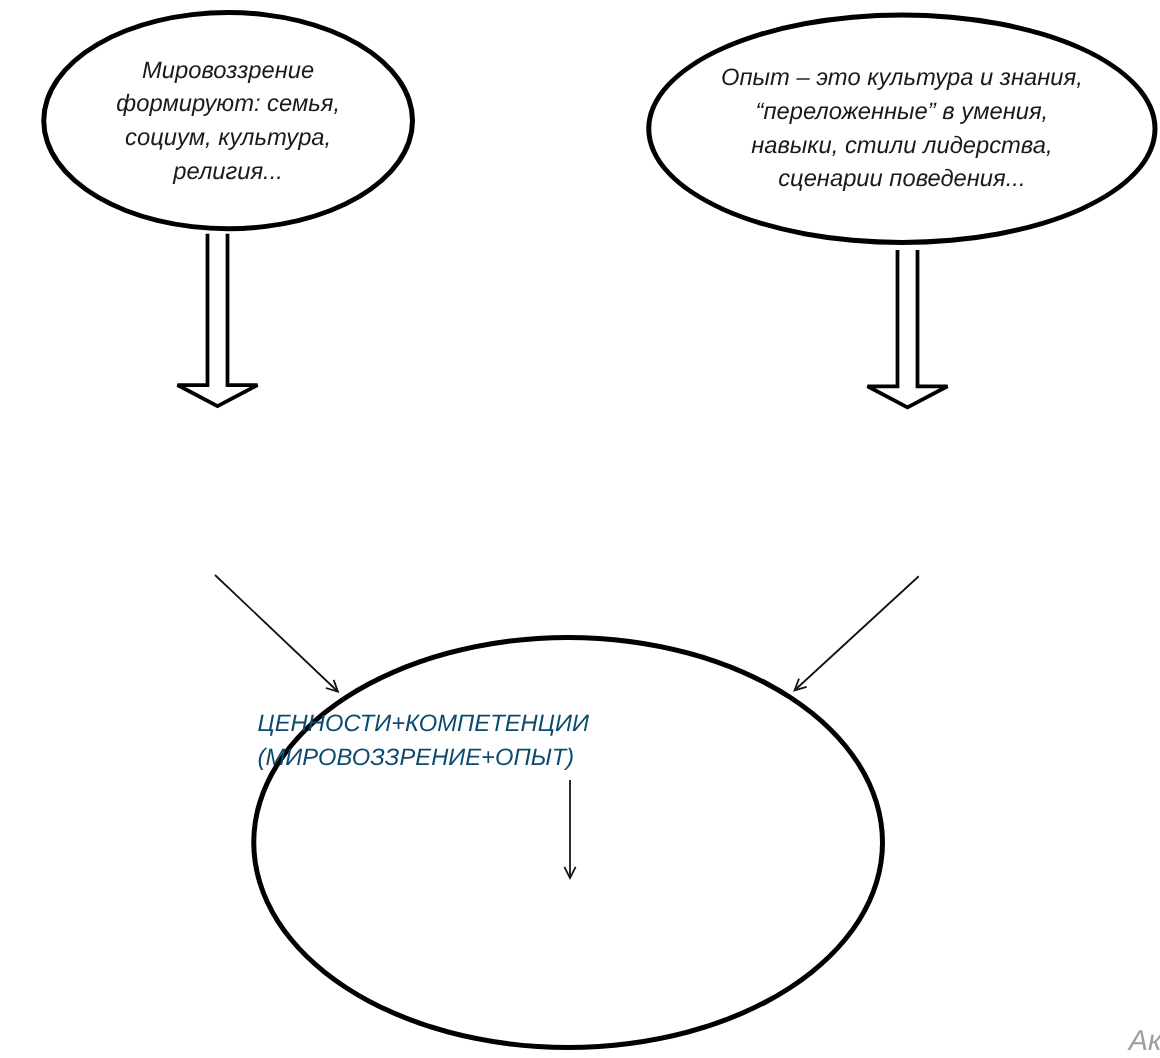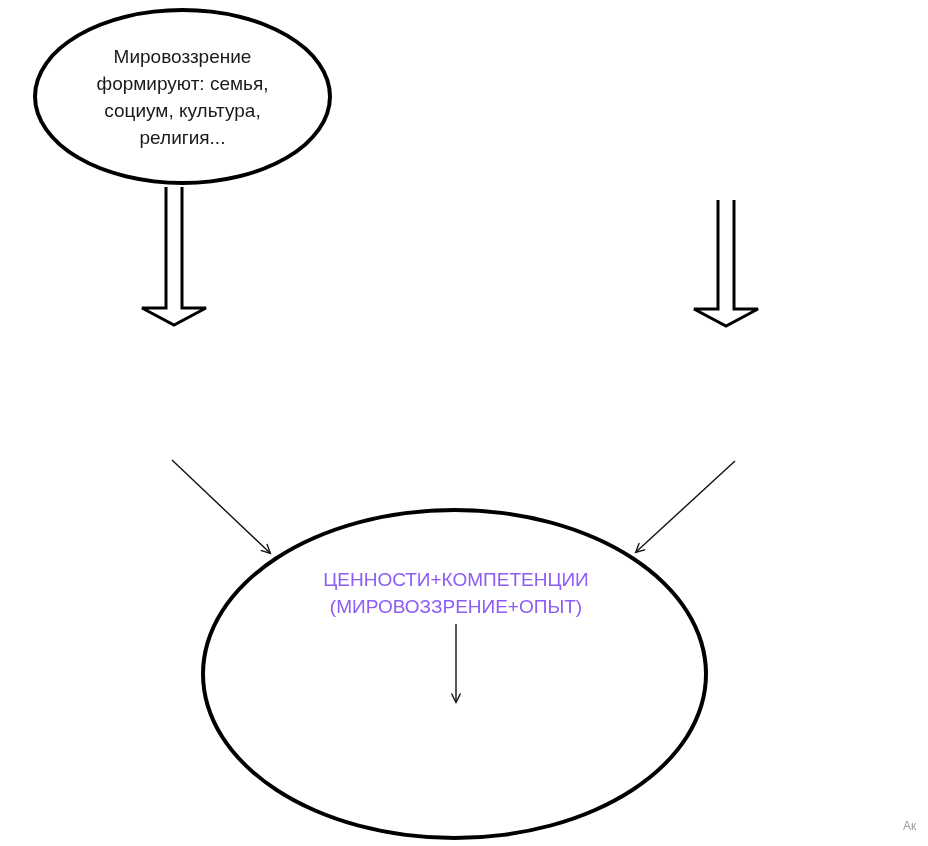--- a/index.html
+++ b/index.html
@@ -7,20 +7,21 @@
     padding: 0;
     background: #ffffff;
   }
   .canvas {
     position: relative;
     width: 928px;
     height: 846px;
     background: #ffffff;
     overflow: hidden;
     font-family: "Liberation Sans", sans-serif;
+    font-style: italic;
   }
   .shape {
     position: absolute;
     box-sizing: border-box;
     display: flex;
     align-items: center;
     justify-content: center;
   }
   .ellipse {
     border: 4px solid #000000;
@@ -34,24 +35,23 @@
   .txt {
     white-space: pre-wrap;
     text-align: center;
     font-size: 19px;
     line-height: 27px;
     color: #1a1a1a;
   }
   .free-text {
     position: absolute;
     white-space: pre-wrap;
-    text-align: center;
     font-size: 19px;
     line-height: 27px;
-    color: #8b5cf6;
+    color: #0c4a6e;
     z-index: 3;
   }
   #ellipse-worldview   { left: 33px;  top: 8px;   width: 299px; height: 177px; }
   #ellipse-experience  { left: 517px; top: 10px;  width: 409px; height: 186px; }
   #box-values          { left: 2px;   top: 322px; width: 350px; height: 137px; }
   #box-competencies    { left: 532px; top: 327px; width: 388px; height: 131px; }
   #ellipse-result      { left: 201px; top: 508px; width: 507px; height: 332px; }
   #result-top-text     { left: 206px; top: 566px; width: 500px; }
   #result-bottom-text  { left: 206px; top: 708px; width: 500px; }
   .connector-layer {
@@ -59,37 +59,43 @@
     left: 0; top: 0;
     width: 928px;
     height: 846px;
     z-index: 5;
     pointer-events: none;
   }
   .watermark {
     position: absolute;
     left: 903px;
     top: 819px;
-    font-size: 12px;
+    font-size: 23px;
     color: #9e9e9e;
     z-index: 4;
   }
 </style>
 </head>
 <body>
 
 <div class="canvas">
 
   <div class="shape ellipse" id="ellipse-worldview">
     <div class="txt">Мировоззрение
 формируют: семья,
 социум, культура,
 религия...</div>
   </div>
 
+  <div class="shape ellipse" id="ellipse-experience">
+    <div class="txt">Опыт – это культура и знания,
+“переложенные” в умения,
+навыки, стили лидерства,
+сценарии поведения...</div>
+  </div>
 
 
 
   <div class="shape ellipse" id="ellipse-result"></div>
   <div class="free-text" id="result-top-text">ЦЕННОСТИ+КОМПЕТЕНЦИИ
 (МИРОВОЗЗРЕНИЕ+ОПЫТ)</div>
 
   <svg class="connector-layer" width="928" height="846" viewBox="0 0 928 846" xmlns="http://www.w3.org/2000/svg">
     <defs>
       <marker id="open-arrowhead" markerWidth="14" markerHeight="14" refX="9.5" refY="5.5" orient="auto" markerUnits="userSpaceOnUse">

